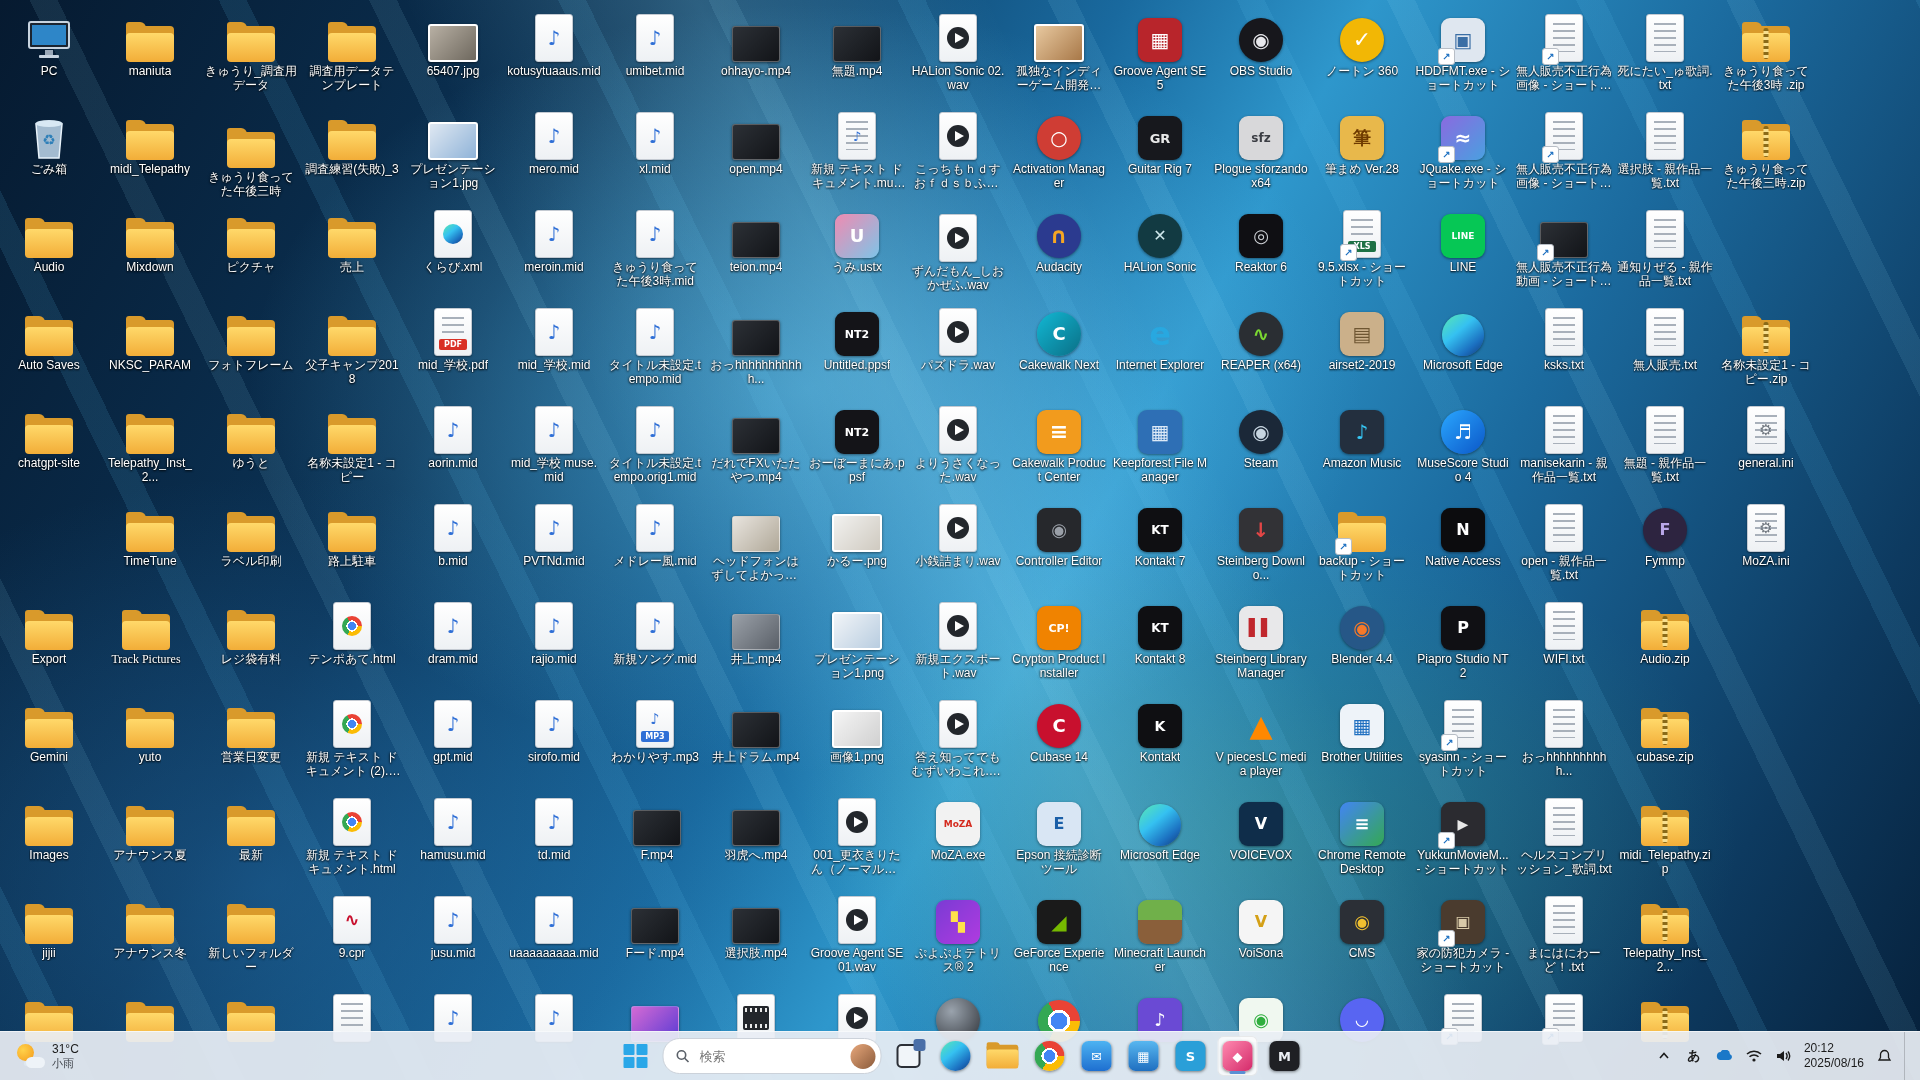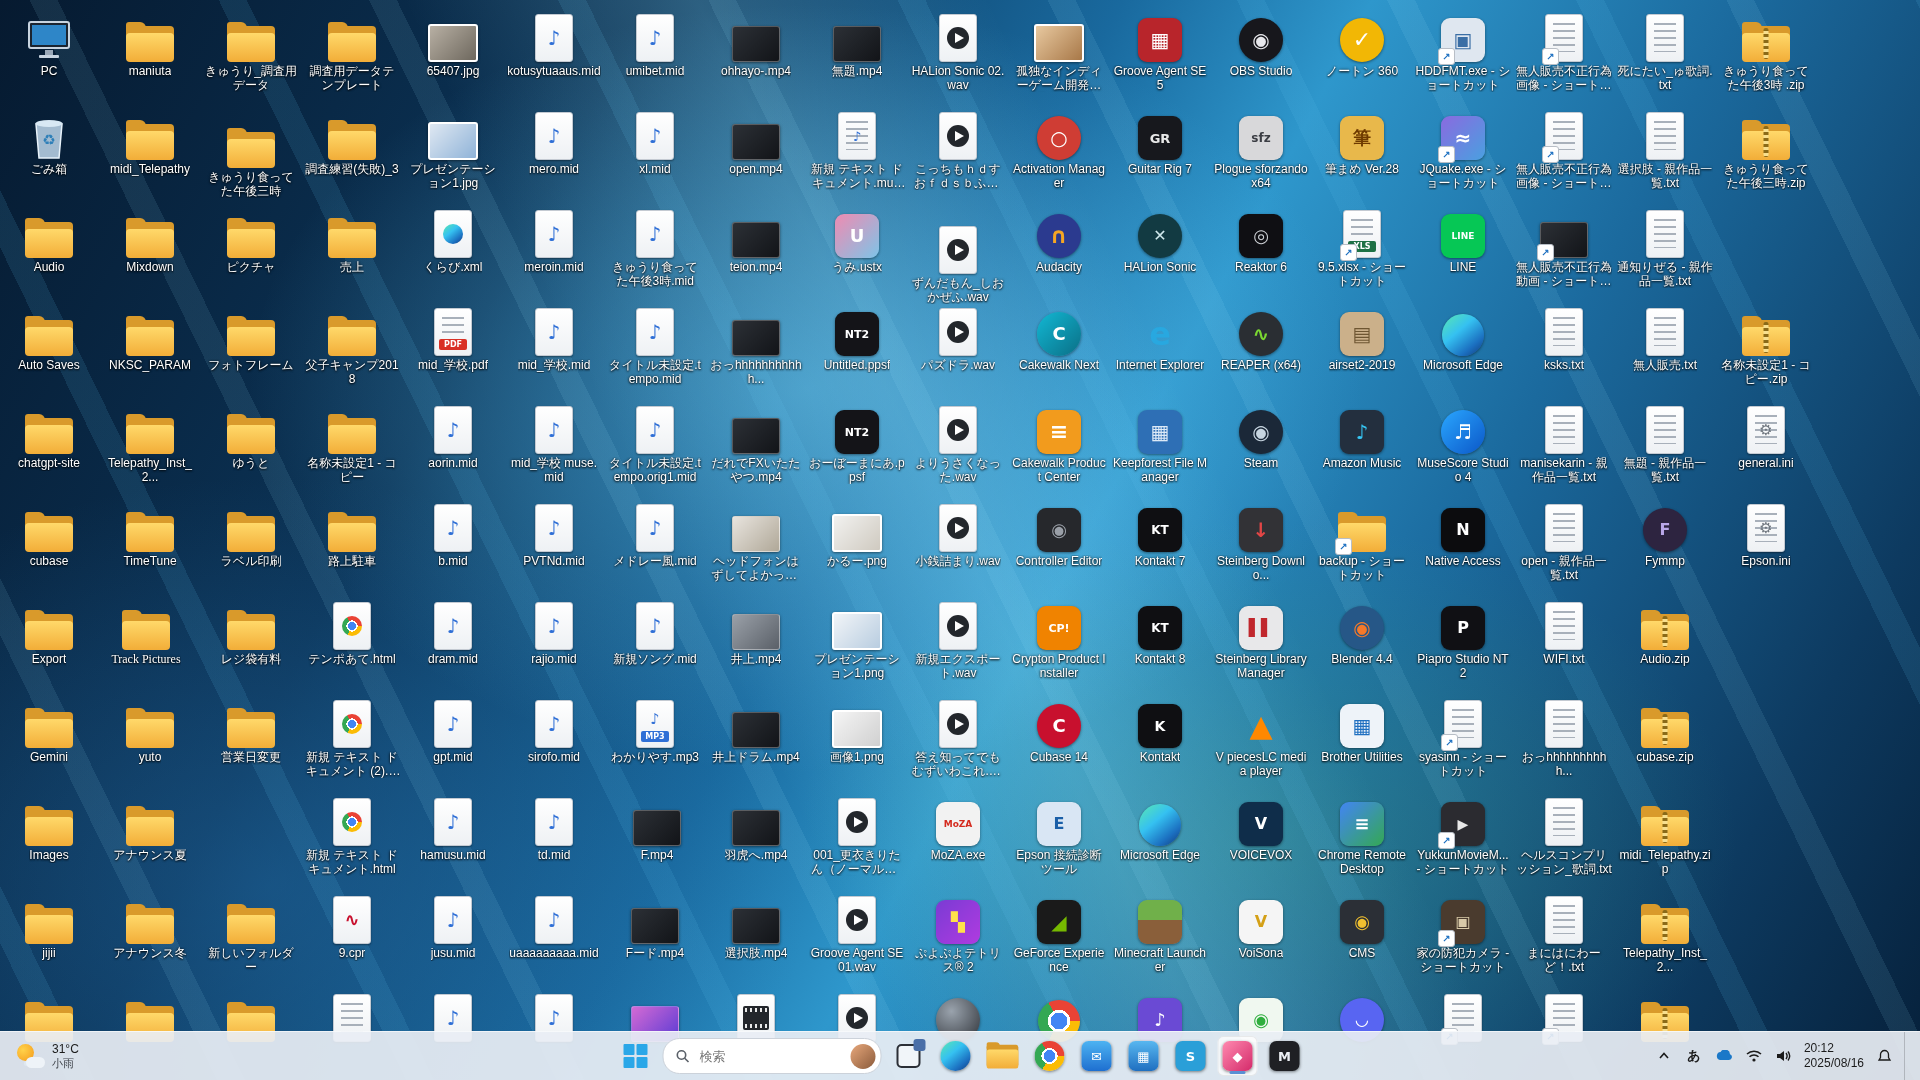--- a/index.html
+++ b/index.html
@@ -564,21 +564,21 @@
     <div class="cell" title="うみ.ustx" style="left: 808px; top: 200px;">
       <div class="icwrap">
         <div class="icg">
           <div class="app" style="background:linear-gradient(135deg,#f08bb1,#7ec4e8)">
             <span class="agl" style="color:#ffffff;font-size:18px">U</span>
           </div>
         </div>
       </div>
       <div class="lbl">うみ.ustx</div>
     </div>
-    <div class="cell" title="ずんだもん_しおかぜふ.wav" style="left: 909px; top: 216px;">
+    <div class="cell" title="ずんだもん_しおかぜふ.wav" style="left: 909px; top: 204px;">
       <div class="icwrap">
         <div class="icg">
           <div class="pg">
             <i class="play"></i>
           </div>
         </div>
       </div>
       <div class="lbl">ずんだもん_しおかぜふ.wav</div>
     </div>
     <div class="cell" title="Audacity" style="left: 1010px; top: 200px;">
@@ -1011,31 +1011,20 @@
       <div class="icwrap">
         <div class="icg">
           <div class="pg">
             <i class="lines"></i>
             <span class="gl" style="color:#70777f;font-size:15px;z-index:1">⚙</span>
           </div>
         </div>
       </div>
       <div class="lbl">general.ini</div>
     </div>
-    <div class="cell" title="cubase" style="left: 0px; top: 494px;">
-      <div class="icwrap">
-        <div class="icg">
-          <div class="fold">
-            <i class="f-back"></i>
-            <i class="f-front"></i>
-          </div>
-        </div>
-      </div>
-      <div class="lbl">cubase</div>
-    </div>
     <div class="cell" title="TimeTune" style="left: 101px; top: 494px;">
       <div class="icwrap">
         <div class="icg">
           <div class="fold">
             <i class="f-back"></i>
             <i class="f-front"></i>
           </div>
         </div>
       </div>
       <div class="lbl">TimeTune</div>
@@ -1192,21 +1181,21 @@
     </div>
     <div class="cell" title="MoZA.ini" style="left: 1717px; top: 494px;">
       <div class="icwrap">
         <div class="icg">
           <div class="pg">
             <i class="lines"></i>
             <span class="gl" style="color:#70777f;font-size:15px;z-index:1">⚙</span>
           </div>
         </div>
       </div>
-      <div class="lbl">Epson.ini</div>
+      <div class="lbl">MoZA.ini</div>
     </div>
     <div class="cell" title="Export" style="left: 0px; top: 592px;">
       <div class="icwrap">
         <div class="icg">
           <div class="fold">
             <i class="f-back"></i>
             <i class="f-front"></i>
           </div>
         </div>
       </div>
@@ -1559,20 +1548,31 @@
     <div class="cell" title="アナウンス夏" style="left: 101px; top: 788px;">
       <div class="icwrap">
         <div class="icg">
           <div class="fold">
             <i class="f-back"></i>
             <i class="f-front"></i>
           </div>
         </div>
       </div>
       <div class="lbl">アナウンス夏</div>
+    </div>
+    <div class="cell" title="最新" style="left: 202px; top: 788px;">
+      <div class="icwrap">
+        <div class="icg">
+          <div class="fold">
+            <i class="f-back"></i>
+            <i class="f-front"></i>
+          </div>
+        </div>
+      </div>
+      <div class="lbl">最新</div>
     </div>
     <div class="cell" title="新規 テキスト ドキュメント.html" style="left: 303px; top: 788px;">
       <div class="icwrap">
         <div class="icg">
           <div class="pg">
             <i class="ball ball-chrome"></i>
           </div>
         </div>
       </div>
       <div class="lbl">新規 テキスト ドキュメント.html</div>

